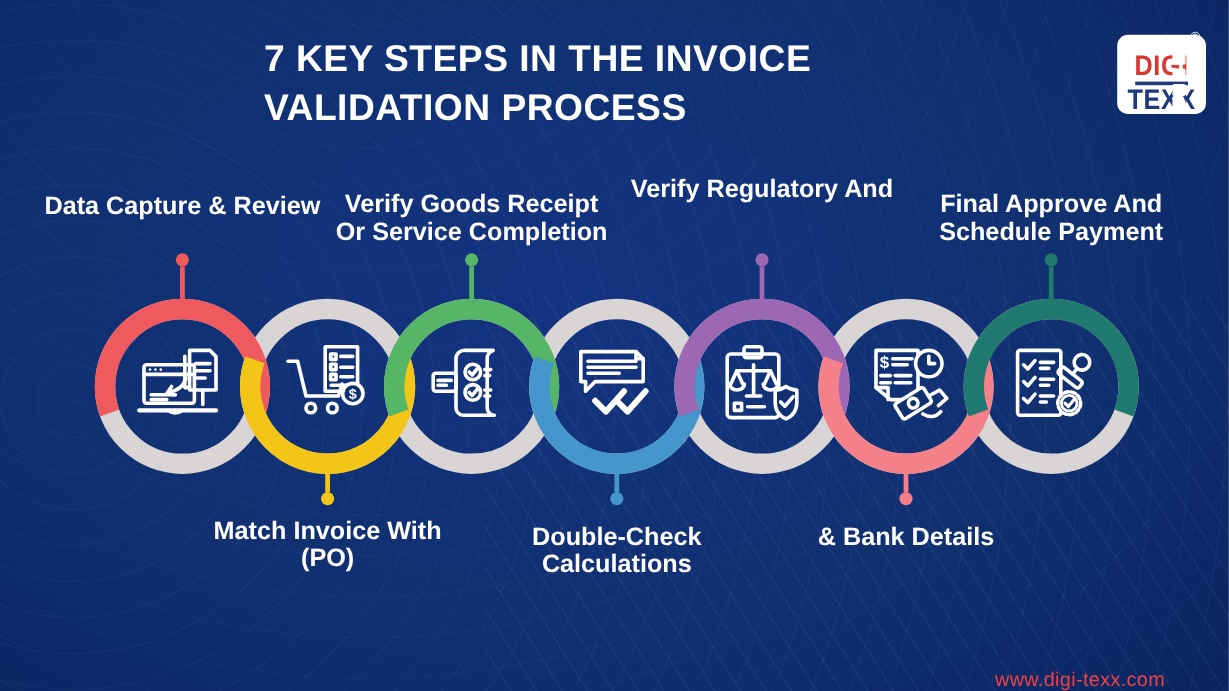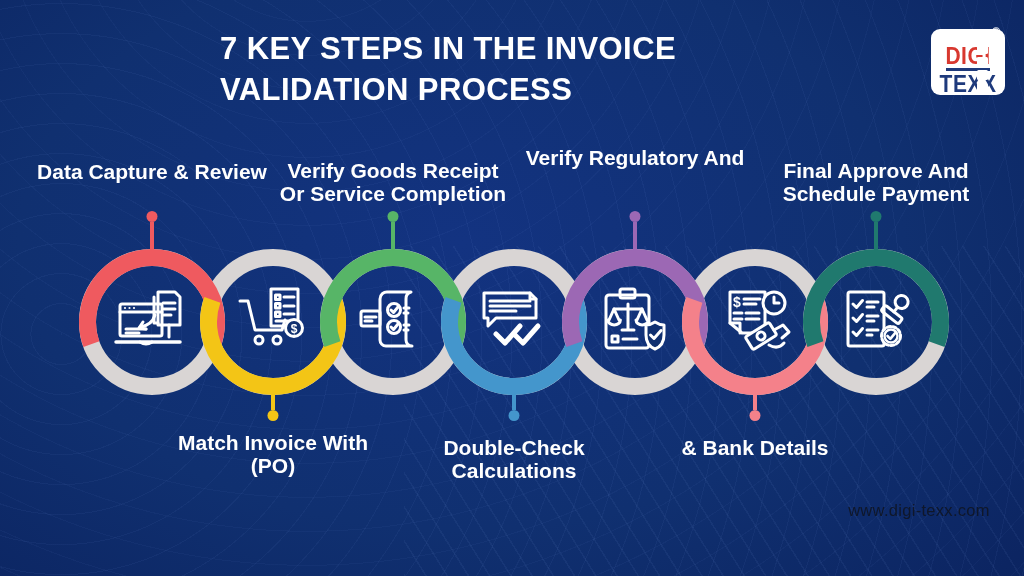--- a/index.html
+++ b/index.html
@@ -22,22 +22,22 @@
   .title{
     position:absolute;left:220px;top:28px;width:600px;text-align:left;
     color:#ffffff;font-weight:bold;font-size:31px;line-height:41px;letter-spacing:0.4px;
   }
   .chain-svg{position:absolute;left:0;top:0;}
   .step-label{
     position:absolute;width:236px;transform:translateX(-50%);
     text-align:center;color:#ffffff;font-weight:bold;font-size:21px;line-height:23px;
   }
   .website{
-    position:absolute;left:900px;top:501px;transform:translateX(-50%);
-    color:#0f172a;font-size:16.5px;letter-spacing:0.3px;white-space:nowrap;margin-left:19px;
+    position:absolute;left:900px;top:558px;transform:translateX(-50%);
+    color:#ef4444;font-size:16.5px;letter-spacing:0.3px;white-space:nowrap;
   }
   
   .logo{position:absolute;left:899px;top:29px;width:100px;height:70px;}
   .logo-card{
     position:absolute;left:0;top:0;width:74px;height:66px;background:#ffffff;
     border-radius:9px;display:flex;flex-direction:column;align-items:center;justify-content:flex-end;margin-left:32px;
   }
   .logo-digi{color:#d8382f;font-weight:bold;font-size:21px;line-height:22px;letter-spacing:0.5px;transform:scaleY(1.12);}
   .logo-rule{width:44px;height:3px;background:#1e3a7c;margin:1px 0 2px;}
   .logo-texx{color:#1e3a7c;font-weight:bold;font-size:21px;line-height:22px;letter-spacing:0.5px;transform:scaleY(1.12);}

